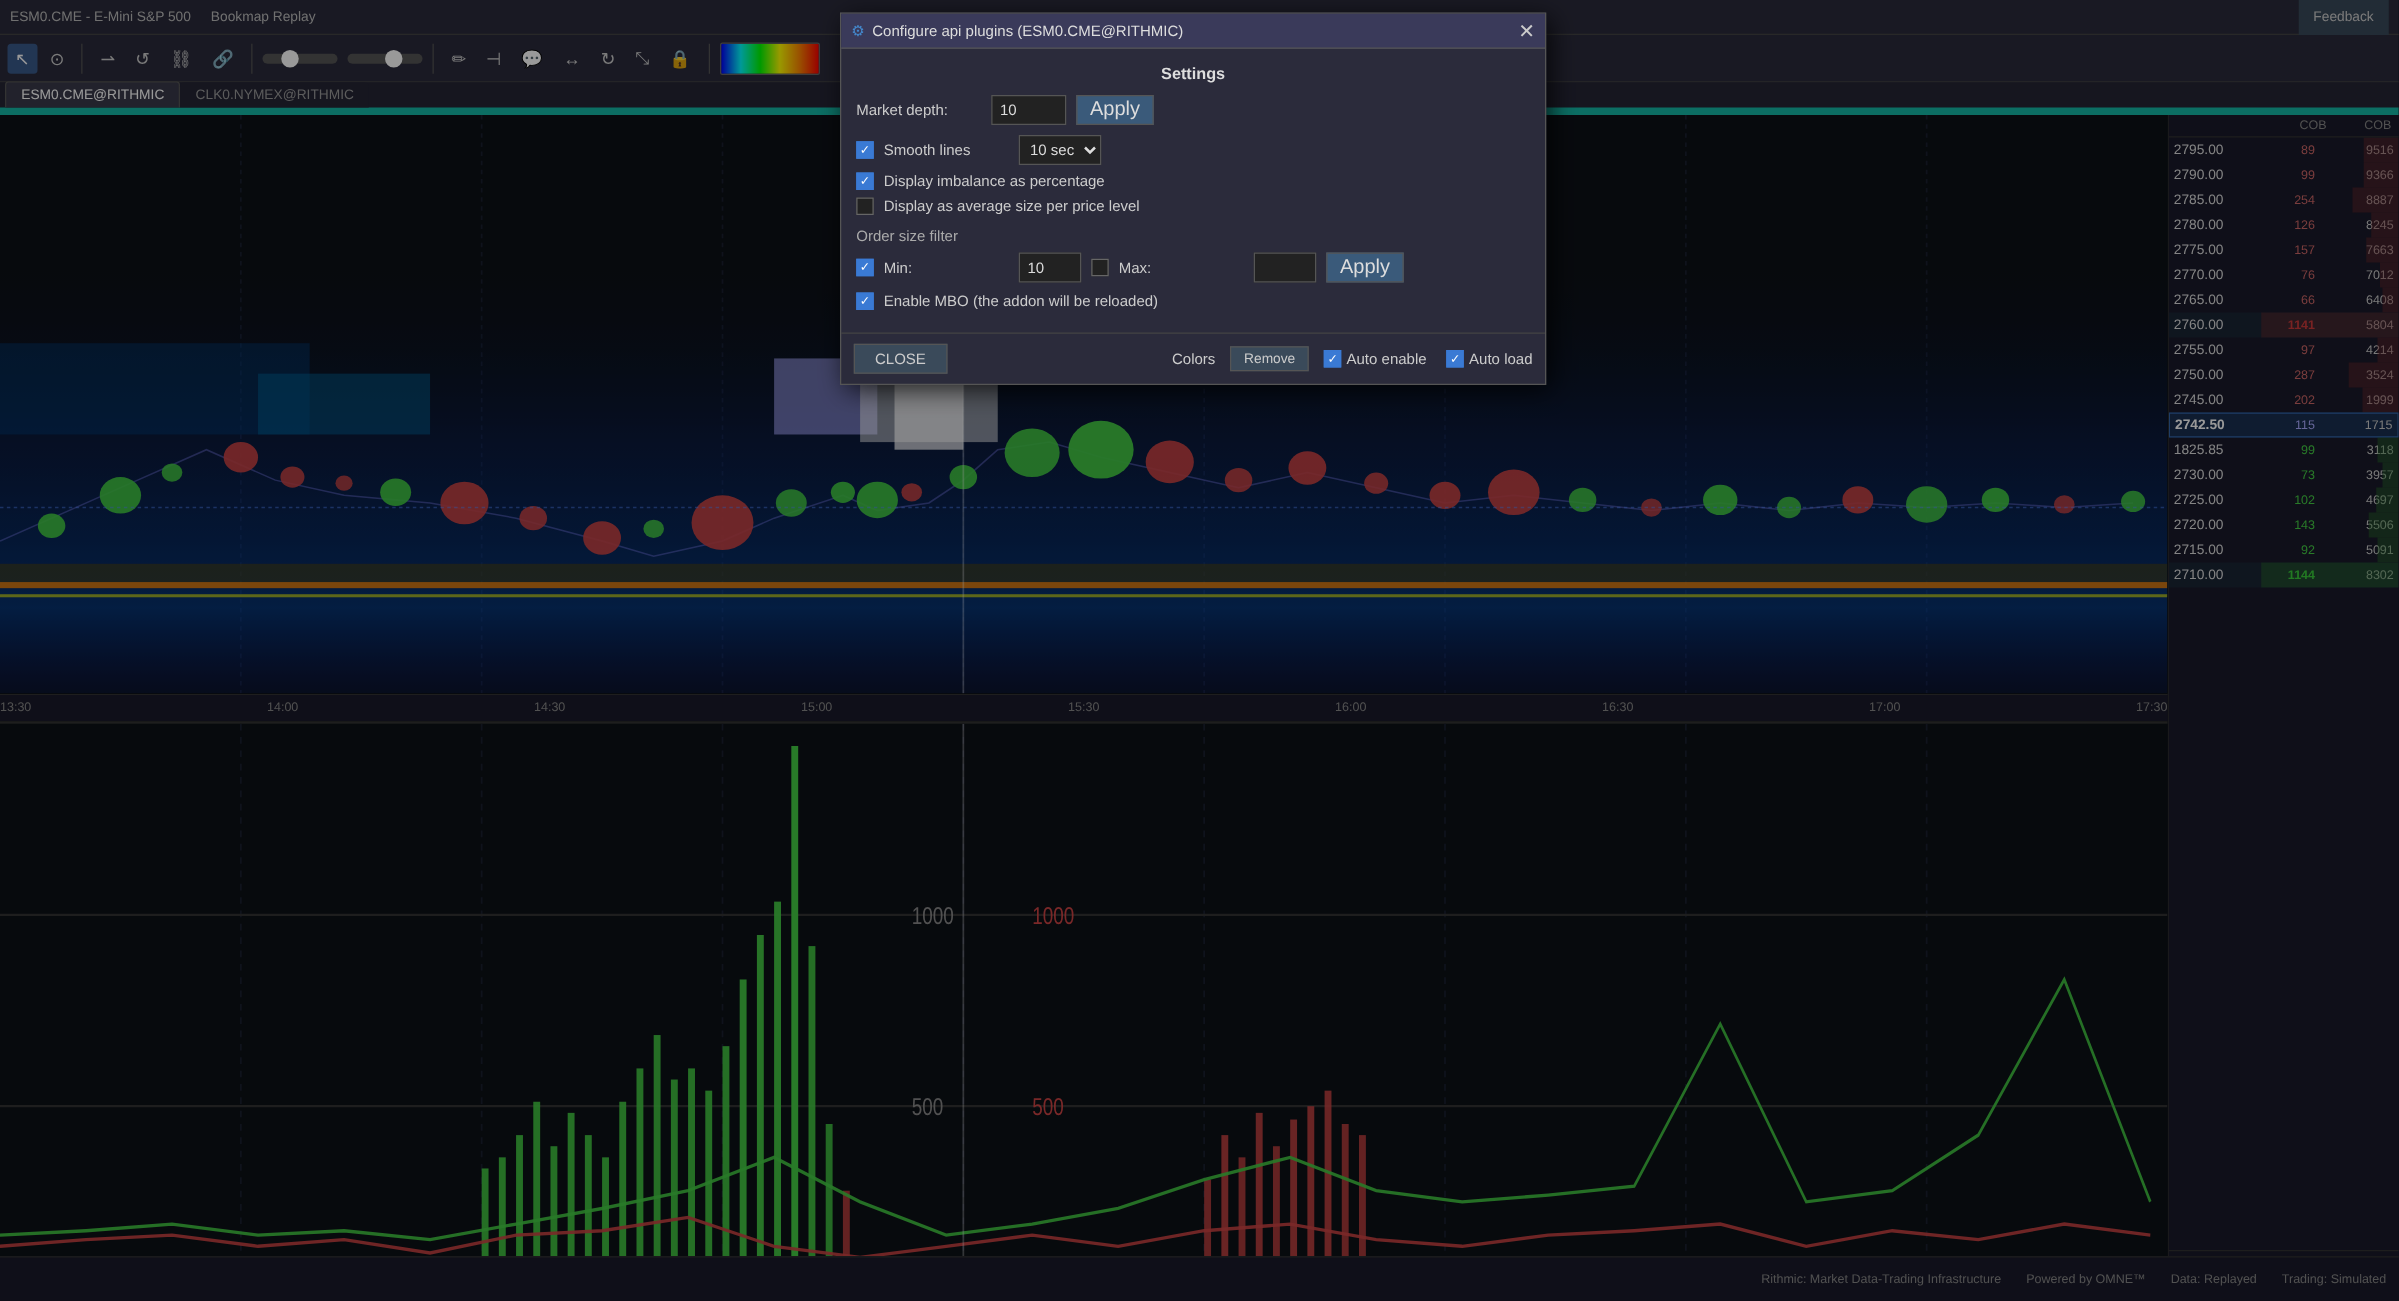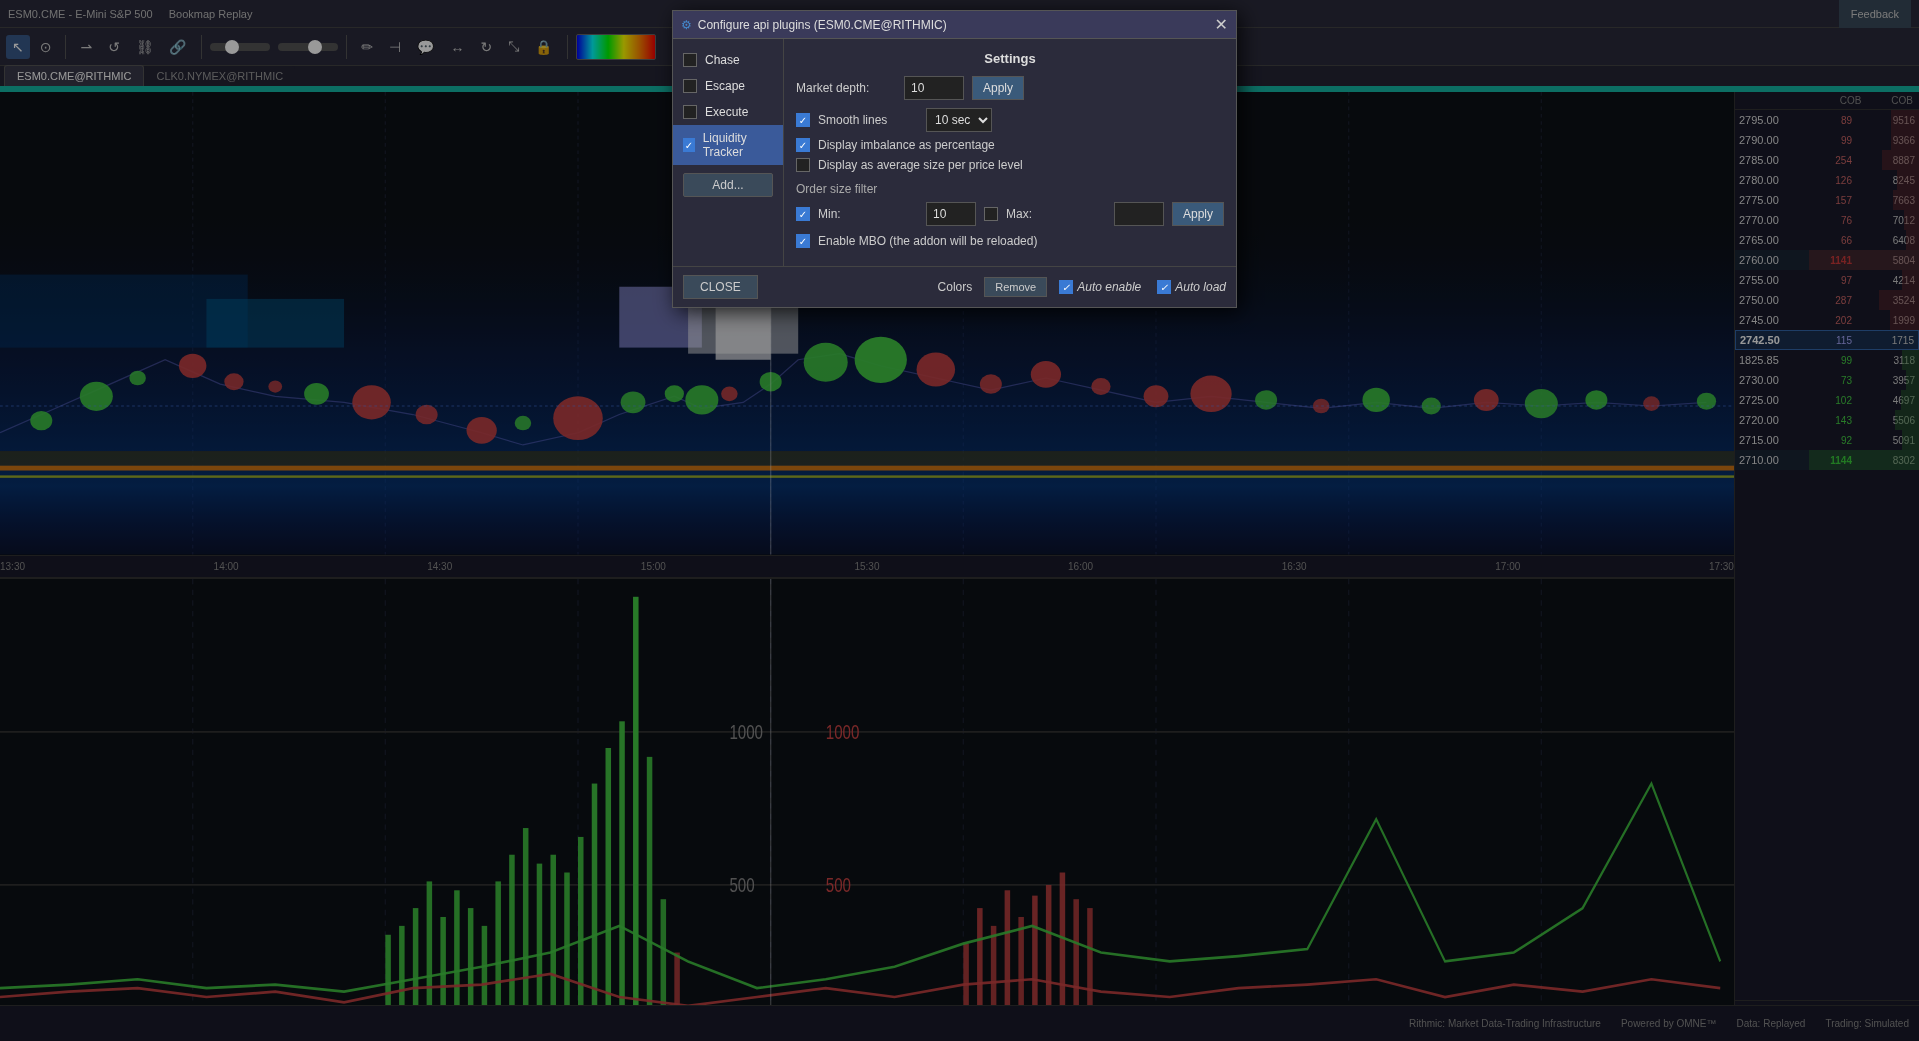--- a/index.html
+++ b/index.html
@@ -79,35 +79,35 @@
     .plugin-checkbox.checked::after { content: '✓'; color: #fff; font-size: 10px; }
     .plugin-label { font-size: 12px; color: #ddd; }
     .add-btn { margin: 8px 10px; background: #3a4a5a; border: 1px solid #555; color: #ccc; padding: 4px 12px; font-size: 12px; cursor: pointer; border-radius: 2px; width: calc(100% - 20px); }
 
     
     .plugin-settings { flex: 1; padding: 12px; }
     .settings-title { font-size: 13px; color: #ddd; font-weight: bold; margin-bottom: 10px; text-align: center; }
     .setting-row { display: flex; align-items: center; margin-bottom: 8px; gap: 8px; }
     .setting-label { font-size: 12px; color: #ccc; min-width: 100px; }
     .setting-input { background: #222; border: 1px solid #555; color: #ddd; padding: 2px 6px; font-size: 12px; width: 60px; height: 24px; }
-    .setting-apply { background: #3a5a7a; border: 1px solid #555; color: #ddd; padding: 2px 10px; font-size: 12px; cursor: pointer; height: 24px; }
+    .setting-apply { background: #3a5a7a; border: 1px solid #555; color: #ddd; padding: 2px 10px; font-size: 16px; cursor: pointer; height: 24px; }
     .setting-select { background: #222; border: 1px solid #555; color: #ddd; padding: 2px 4px; font-size: 12px; height: 24px; }
     .setting-checkbox { width: 14px; height: 14px; border: 1px solid #666; background: #222; display: flex; align-items: center; justify-content: center; cursor: pointer; flex-shrink: 0; }
     .setting-checkbox.checked { background: #3a7ad4; border-color: #3a7ad4; }
     .setting-checkbox.checked::after { content: '✓'; color: #fff; font-size: 10px; }
     .section-title { font-size: 12px; color: #aaa; margin: 10px 0 6px 0; }
     .setting-row-full { display: flex; align-items: center; gap: 8px; margin-bottom: 6px; }
 
     
     .dialog-footer { border-top: 1px solid #444; padding: 8px 10px; display: flex; justify-content: space-between; align-items: center; }
     .footer-left { display: flex; gap: 6px; align-items: center; }
     .footer-colors { display: flex; gap: 12px; align-items: center; }
     .close-btn { background: #3a4a5a; border: 1px solid #555; color: #ccc; padding: 4px 16px; font-size: 12px; cursor: pointer; }
     .footer-checkboxes { display: flex; gap: 16px; align-items: center; }
-    .footer-cb-item { display: flex; align-items: center; gap: 4px; font-style: italic; }
+    .footer-cb-item { display: flex; align-items: center; gap: 4px; }
 
     
     .bookmap-logo { position: absolute; top: 6px; right: 8px; font-size: 11px; color: #aaa; display: flex; align-items: center; gap: 4px; }
 
     
     .status-bar { position: fixed; bottom: 0; left: 0; width: 1919px; height: 36px; background: #1a1a2a; border-top: 1px solid #333; display: flex; align-items: center; padding: 0 10px; font-size: 10px; color: #888; justify-content: flex-end; gap: 20px; }
 
     
     svg { position: absolute; top: 0; left: 0; }
 
@@ -470,44 +470,20 @@
   <div class="dialog-title">
     <div class="dialog-title-text">
       <span style="color:#4488cc;">⚙</span>
       <span>Configure api plugins (ESM0.CME@RITHMIC)</span>
     </div>
     <button class="dialog-close">✕</button>
   </div>
 
   <div class="dialog-body">
 
-    <div class="plugin-list">
-      
-      <div class="plugin-item">
-        <div class="plugin-checkbox"></div>
-        <span class="plugin-label">Chase</span>
-      </div>
-      
-      <div class="plugin-item">
-        <div class="plugin-checkbox"></div>
-        <span class="plugin-label">Escape</span>
-      </div>
-      
-      <div class="plugin-item">
-        <div class="plugin-checkbox"></div>
-        <span class="plugin-label">Execute</span>
-      </div>
-      
-      <div class="plugin-item active-plugin">
-        <div class="plugin-checkbox checked"></div>
-        <span class="plugin-label">Liquidity Tracker</span>
-      </div>
-      
-      <button class="add-btn">Add...</button>
-    </div>
 
     <div class="plugin-settings">
       <div class="settings-title">Settings</div>
 
       <div class="setting-row">
         <span class="setting-label">Market depth:</span>
         <input type="text" class="setting-input" value="10" style="">
         <button class="setting-apply">Apply</button>
       </div>
 

